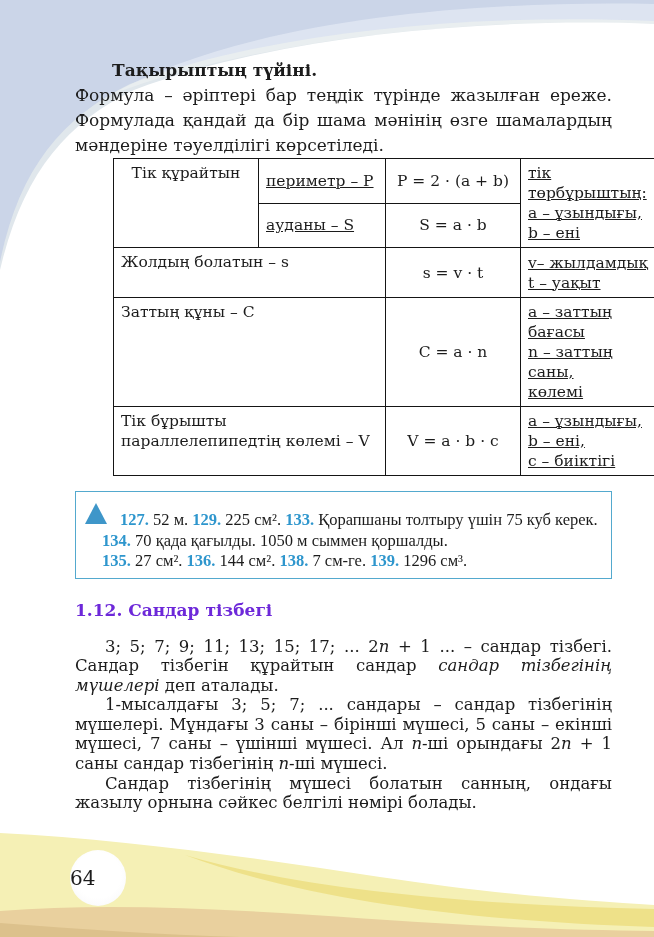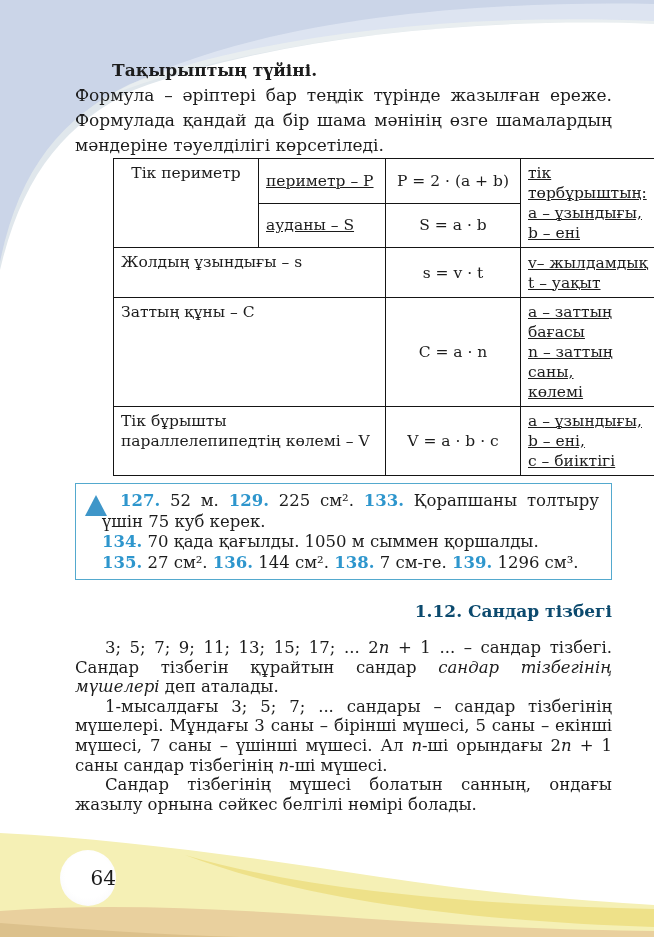--- a/index.html
+++ b/index.html
@@ -7,23 +7,23 @@
     position:relative;width:654px;height:937px;overflow:hidden;
     background:#ffffff;
     font-family:"DejaVu Serif", serif;
     color:#1c1c1c;
   }
   .deco{position:absolute;left:0;pointer-events:none;}
   .deco-top{top:0;}
   .deco-bottom{bottom:0;}
 
   .page-num-circle{
-    position:absolute;left:60px;top:850px;width:56px;height:56px;border-radius:50%;
+    position:absolute;left:70px;top:850px;width:56px;height:56px;border-radius:50%;
     background:radial-gradient(circle at 50% 45%, #ffffff 55%, #fbfbfc 72%, #ececef 88%, #d9d9de 100%);
-    display:flex;align-items:center;justify-content:flex-end;
+    display:flex;align-items:center;justify-content:flex-start;
     font-size:20px;color:#1c1c1c;z-index:3;
   }
 
   .content{position:absolute;left:75px;top:58px;width:537px;z-index:2;}
   .content p{margin:0;font-size:17px;line-height:25px;text-align:justify;}
   .intro-heading{font-weight:bold;text-indent:37px;text-align:left;}
 
   .table-caption{text-align:center;font-size:15.5px;line-height:18px;margin:4px 0 9px;}
 
   table.formula-table{
@@ -32,34 +32,35 @@
   }
   .formula-table td{border:1.6px solid #151515;padding:4px 7px;}
   .col1{width:130px;}.col2{width:112px;}.col3{width:120px;}.col4{width:133px;}
   .cell-topcenter{vertical-align:top;text-align:center;}
   .cell-topleft{vertical-align:top;text-align:left;}
   .cell-center{vertical-align:middle;text-align:left;text-decoration:underline;}
   .cell-formula{vertical-align:middle;text-align:center;}
   .pre{white-space:pre-line;}
 
   .answers-box{
-    position:relative;margin-top:7px;border:1.6px solid #54a9ce;
-    padding:7px 12px 6px 26px;
+    position:relative;margin-top:15px;border:1.6px solid #54a9ce;
+    padding:18px 12px 6px 26px;
+    font-family:Liberation Serif, serif;
   }
   .answers-box p{font-size:16.5px;line-height:20.5px;}
   .answers-box .first{text-indent:18px;}
   .tri-up{
     position:absolute;left:9px;top:11px;width:0;height:0;
     border-left:11px solid transparent;border-right:11px solid transparent;
     border-bottom:21px solid #3e96c9;
   }
   .ansnum{color:#2e96cd;font-weight:bold;}
 
   .section-heading{
-    color:#0c4a6e;text-align:right;font-weight:bold;
+    color:#6d28d9;text-align:left;font-weight:bold;
     font-size:17px;line-height:20px;margin:21px 0 17px;
   }
   .body-p{font-size:16.5px !important;line-height:19.6px !important;}
   .indent{text-indent:30px;}
   .it{font-style:italic;}
   .bold{font-weight:bold;}
 </style>
 </head>
 <body>
 
@@ -85,33 +86,33 @@
 
   <div class="content">
 
     <p class="intro-heading">Тақырыптың түйіні.</p>
     <p>Формула – әріптері бар теңдік түрінде жазылған ереже. Формулада қандай да бір шама мәнінің өзге шамалардың мәндеріне тәуелділігі көрсетіледі.</p>
 
 
     <table class="formula-table">
       <tbody>
           <tr style="height:36px;">
-        <td class="col1 cell-topcenter" rowspan="2">Тік периметр</td>
+        <td class="col1 cell-topcenter" rowspan="2">Тік құрайтын</td>
         <td class="col2 cell-center">периметр – P</td>
         <td class="col3 cell-formula">P = 2 · (a + b)</td>
         <td class="col4 cell-center pre" rowspan="2">тік төрбұрыштың:
 а – ұзындығы,
 b – ені</td>
       </tr>
       <tr style="height:36px;">
         <td class="col2 cell-center">ауданы – S</td>
         <td class="col3 cell-formula">S = a · b</td>
       </tr>
       <tr style="height:50px;">
-        <td class="cell-topleft" colspan="2">Жолдың ұзындығы – s</td>
+        <td class="cell-topleft" colspan="2">Жолдың болатын – s</td>
         <td class="cell-formula">s = v · t</td>
         <td class="cell-center pre">v– жылдамдық
 t – уақыт</td>
       </tr>
       <tr style="height:54px;">
         <td class="cell-topleft" colspan="2">Заттың құны – C</td>
         <td class="cell-formula">C = a · n</td>
         <td class="cell-center pre">a – заттың бағасы
 n – заттың саны,
 көлемі</td>

